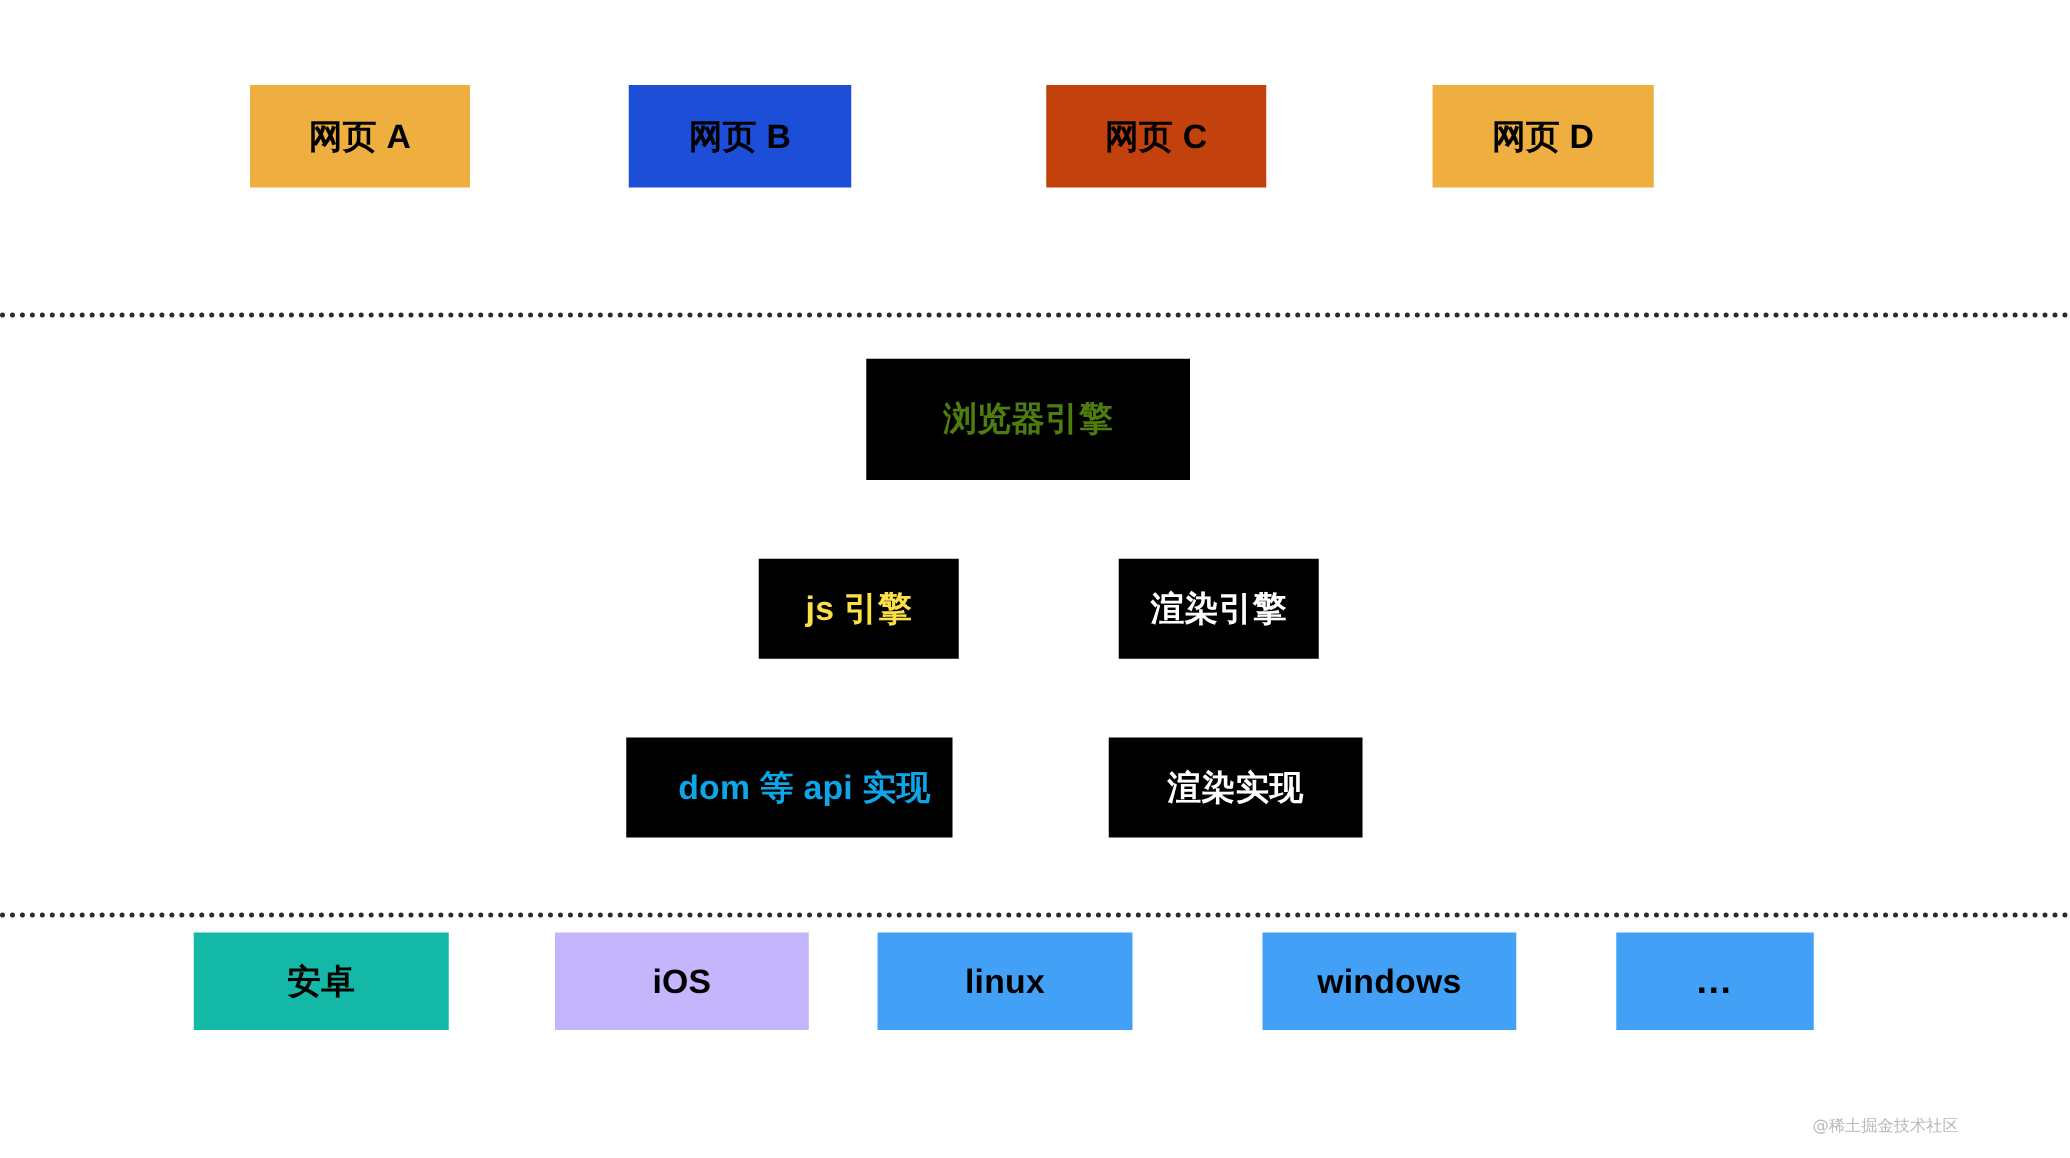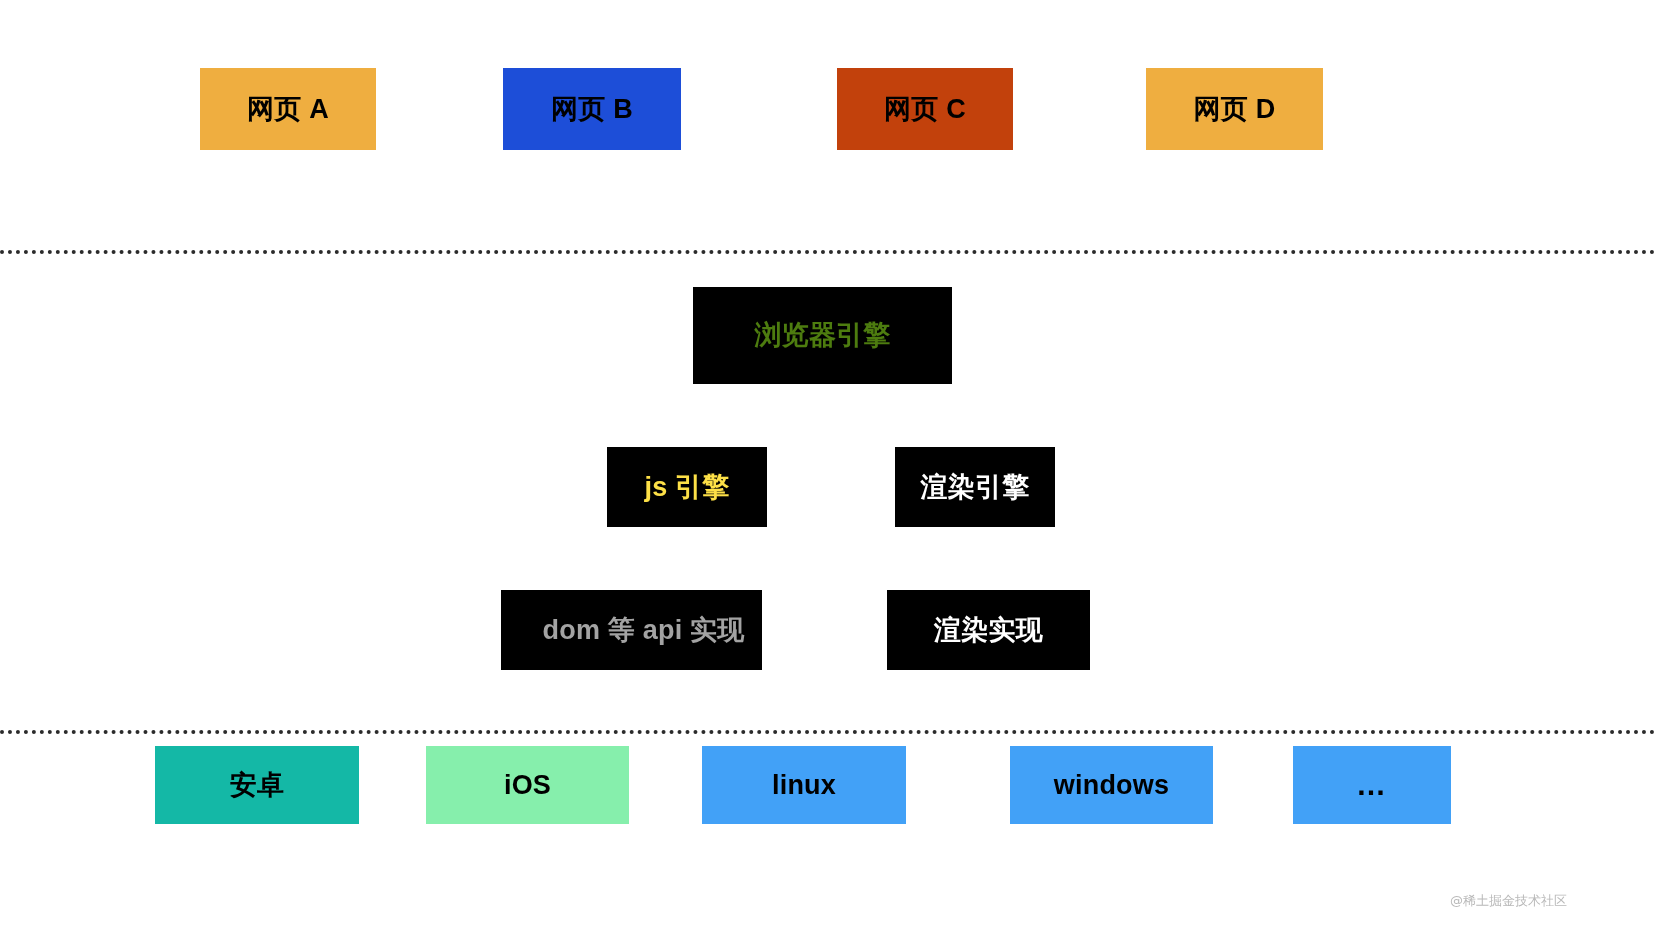--- a/index.html
+++ b/index.html
@@ -92,29 +92,29 @@
   </div>
 
   <div class="divider" style="top: 250px; border-top-color: rgb(43, 43, 43);"></div>
 
   <div class="layer">
     <div class="box engine-box" style="left: 693px; top: 287px; width: 259px; height: 97px; background: rgb(0, 0, 0); color: #4d7c0f;">浏览器引擎</div>
 
     <div class="box engine-box" style="left: 607px; top: 447px; width: 160px; height: 80px; background: rgb(0, 0, 0); color: #fde047;">js 引擎</div>
     <div class="box engine-box" style="left: 853px; top: 447px; width: 160px; height: 80px; background: rgb(0, 0, 0); color: rgb(255, 255, 255); margin-left: 42px;">渲染引擎</div>
 
-    <div class="box engine-box" style="left: 501px; top: 590px; width: 261px; height: 80px; background: rgb(0, 0, 0); color: #a3a3a3; padding-left: 24px;">dom 等 api 实现</div>
+    <div class="box engine-box" style="left: 501px; top: 590px; width: 261px; height: 80px; background: rgb(0, 0, 0); color: #0ea5e9; padding-left: 24px;">dom 等 api 实现</div>
     <div class="box engine-box" style="left: 887px; top: 590px; width: 203px; height: 80px; background: rgb(0, 0, 0); color: rgb(255, 255, 255);">渲染实现</div>
   </div>
 
   <div class="divider" style="top: 730px; border-top-color: rgb(43, 43, 43);"></div>
 
   <div class="layer">
     <div class="box os-box" style="left: 155px; top: 746px; width: 204px; height: 78px; background: #14b8a6;">安卓</div>
-    <div class="box os-box" style="left: 426px; top: 746px; width: 203px; height: 78px; background: #86efac;">iOS</div>
+    <div class="box os-box" style="left: 444px; top: 746px; width: 203px; height: 78px; background: #c4b5fd;">iOS</div>
     <div class="box os-box" style="left: 702px; top: 746px; width: 204px; height: 78px; background: rgb(66, 161, 247); text-align: right;">linux</div>
     <div class="box os-box" style="left: 1010px; top: 746px; width: 203px; height: 78px; background: rgb(66, 161, 247);">windows</div>
     <div class="box os-box ellipsis" style="left: 1293px; top: 746px; width: 158px; height: 78px; background: rgb(66, 161, 247);">…</div>
   </div>
 
   <div class="watermark" style="color: rgb(185, 185, 185);">@稀土掘金技术社区</div>
 
 </div>
 
 </body></html>

